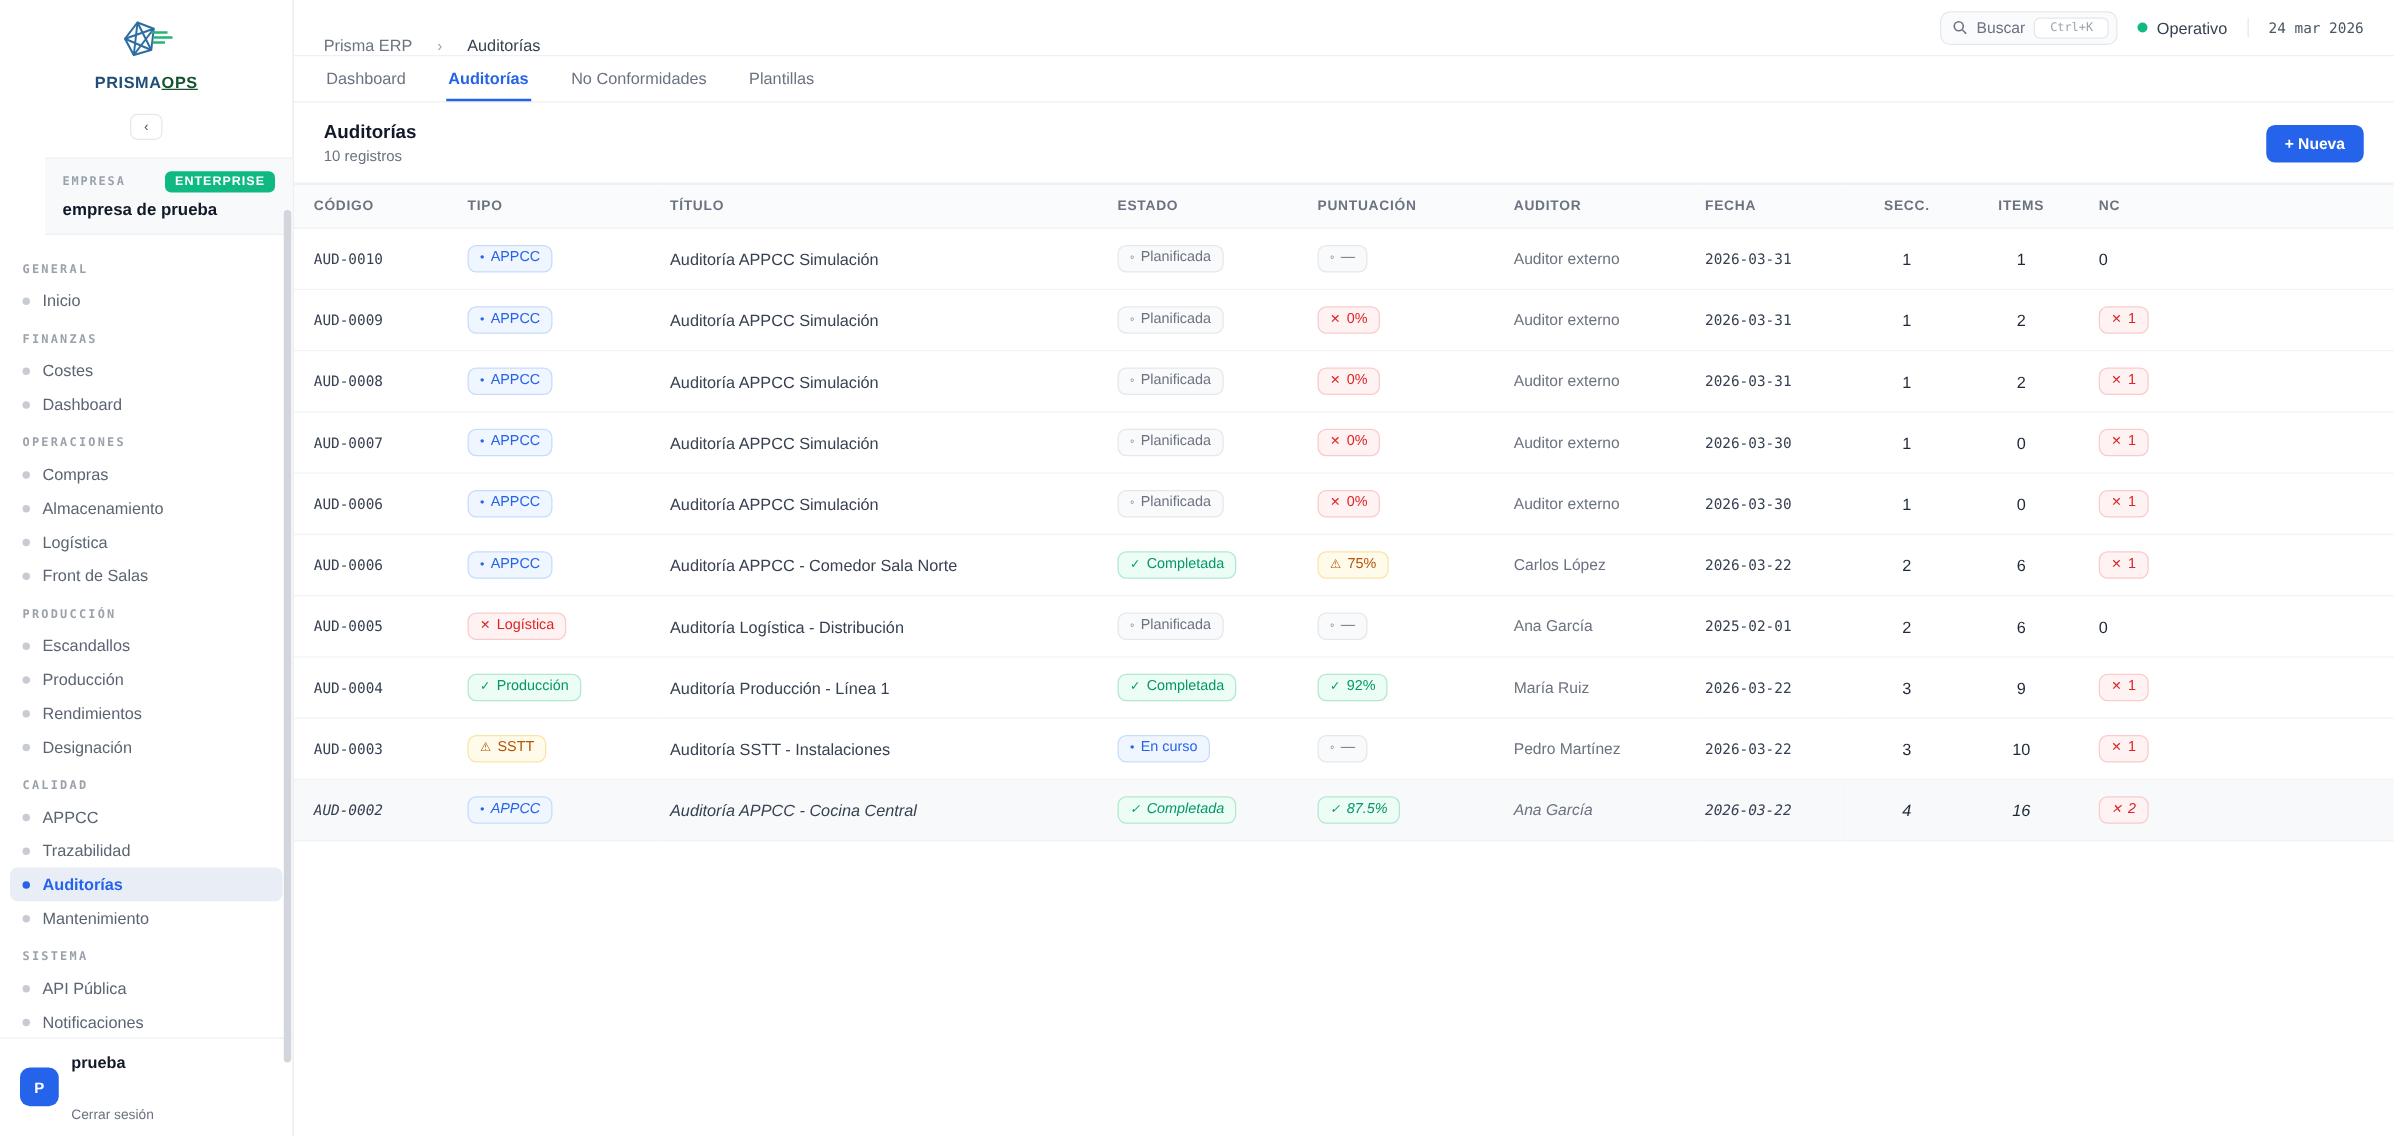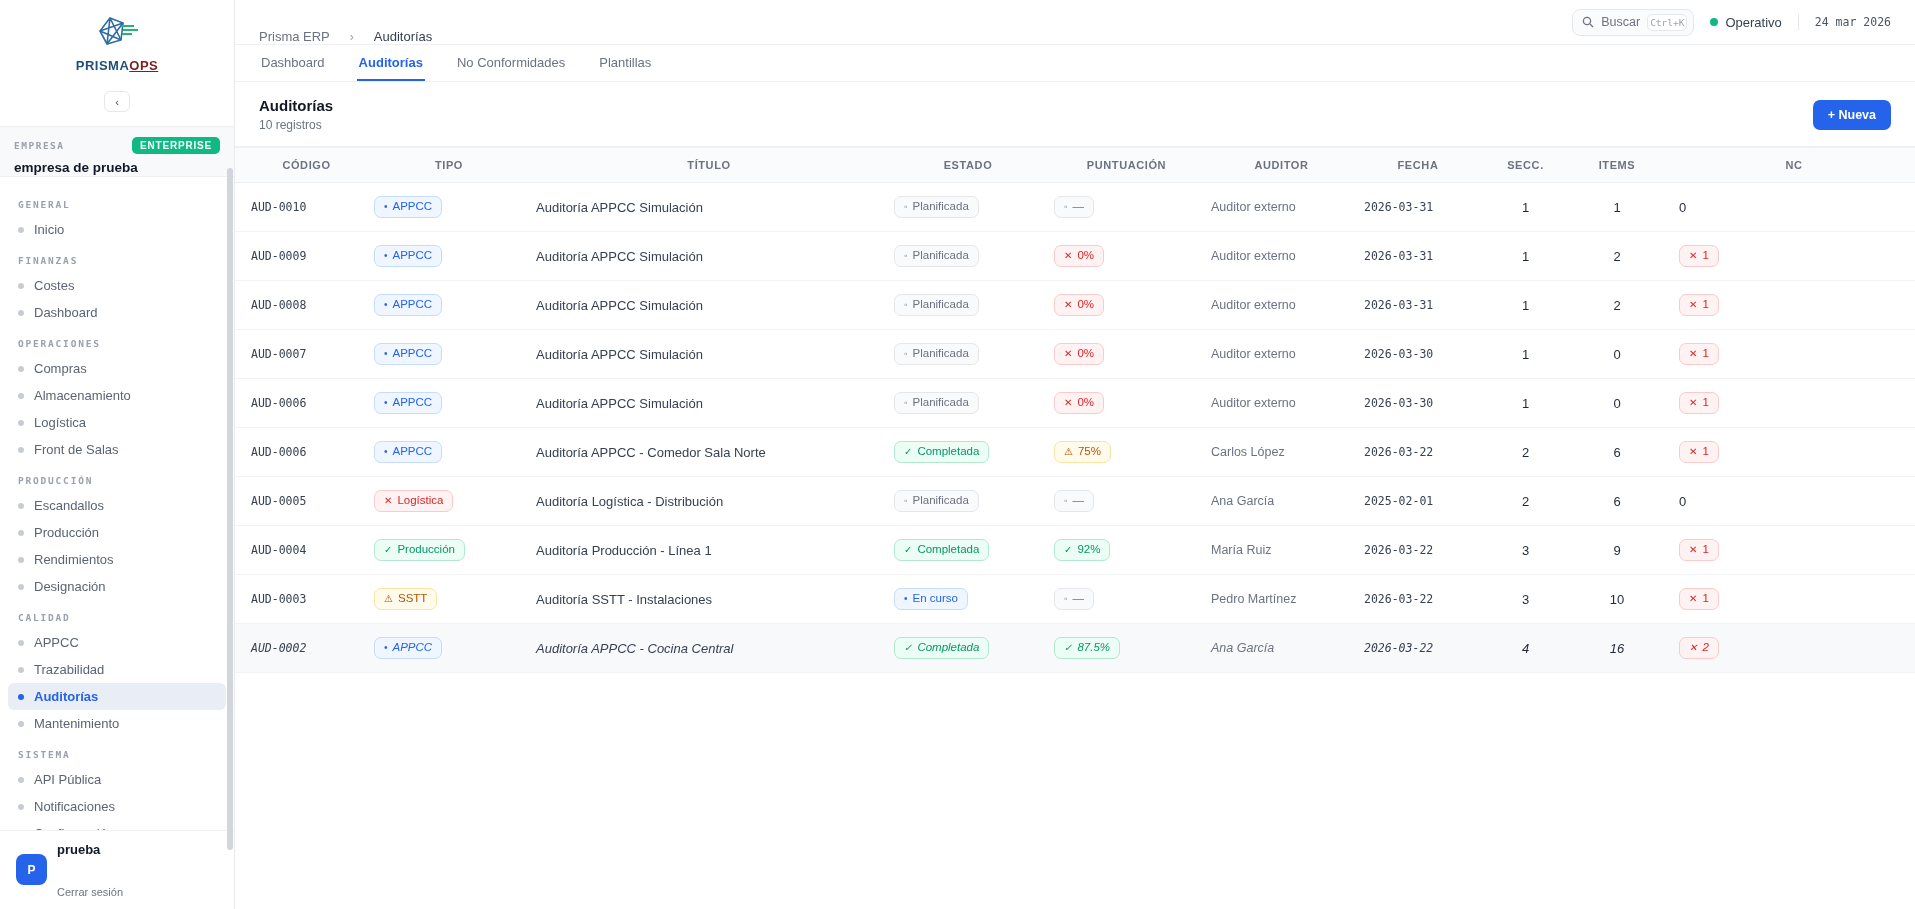--- a/index.html
+++ b/index.html
@@ -7,26 +7,26 @@
     font-family:"Liberation Sans", sans-serif; background:#fff; color:#111827; }
 
   .app { display:flex; width:100%; height:100%; }
 
   
   .sidebar { width:235px; height:100%; border-right:1px solid #e8eaee;
     display:flex; flex-direction:column; background:#fff; position:relative; flex-shrink:0; }
   .logo-wrap { padding:14px 0 6px; display:flex; flex-direction:column; align-items:center; }
   .logo-text { margin-top:4px; font-size:13px; font-weight:bold; letter-spacing:.5px; }
   .logo-text .p1 { color:#1f4e79; }
-  .logo-text .p2 { color:#7f1d1d; font-weight:600;text-decoration:underline; }
+  .logo-text .p2 { color:#14532d; font-weight:600;text-decoration:underline; }
   .collapse-btn { margin:12px auto 14px; width:26px; height:21px; border:1px solid #e5e7eb;
     border-radius:6px; background:#fff; display:flex; align-items:center; justify-content:center;
     font-size:11px; color:#4b5563; cursor:pointer; }
   .company { background:#f8f9fb; border-top:1px solid #eef0f3; border-bottom:1px solid #eef0f3;
-    padding:10px 14px 1px; }
+    padding:10px 14px 12px;margin-left:36px; }
   .company-top { display:flex; align-items:center; justify-content:space-between; }
   .company-label { font-family:"DejaVu Sans Mono", monospace; font-size:9.5px; letter-spacing:1.5px;
     color:#9aa1ab; font-weight:bold; }
   .enterprise-badge { background:#10b981; color:#fff; font-size:10px; font-weight:bold;
     letter-spacing:.8px; border-radius:5px; padding:3px 8px; }
   .company-name { margin-top:6px; font-size:13.5px; font-weight:bold; color:#111827; }
   nav { flex:1; overflow:hidden; padding:10px 8px 0 8px; }
   .nav-section-label { font-family:"DejaVu Sans Mono", monospace; font-size:9.5px; letter-spacing:1.8px;
     color:#9aa1ab; font-weight:bold; padding:12px 10px 6px; }
   .nav-item { display:flex; align-items:center; gap:10px; height:27px; padding:0 10px;
@@ -47,21 +47,21 @@
   .topbar { height:45px; border-bottom:1px solid #eef0f3; display:flex; align-items:center;
     justify-content:space-between; padding:0 24px; flex-shrink:0; }
   .breadcrumb { display:flex; align-items:flex-end; gap:20px; font-size:13px; color:#6b7280;margin-top:28px; }
   .breadcrumb .current { color:#374151; }
   .breadcrumb .sep { color:#9ca3af; font-size:12px; }
   .topbar-right { display:flex; align-items:center; gap:16px; }
   .searchbox { display:flex; align-items:center; gap:7px; border:1px solid #e5e7eb;
     background:#fafbfc; border-radius:8px; height:27px; padding:0 6px 0 9px; cursor:pointer; }
   .searchbox .label { font-size:12.5px; color:#6b7280; }
   .kbd { font-family:"DejaVu Sans Mono", monospace; font-size:9.5px; color:#9ca3af;
-    border:1px solid #e5e7eb; border-radius:5px; padding:2px 2px; background:#fff; }
+    border:1px solid #e5e7eb; border-radius:5px; padding:2px 12px; background:#fff; }
   .status { display:flex; align-items:center; gap:7px; font-size:13px; color:#374151; }
   .status .sdot { width:8px; height:8px; border-radius:50%; background:#10b981; }
   .top-divider { width:1px; height:16px; background:#e5e7eb; }
   .date { font-family:"DejaVu Sans Mono", monospace; font-size:11.5px; color:#4b5563; }
 
   .tabbar { height:37px; border-bottom:1px solid #eef0f3; display:flex; align-items:stretch;
     padding:0 24px; gap:30px; flex-shrink:0; }
   .tab { display:flex; align-items:center; font-size:13px; color:#6b7280; cursor:pointer;
     border-bottom:2px solid transparent; padding:0 2px; }
   .tab.active { color:#2563eb; font-weight:bold; border-bottom-color:#2563eb; }
@@ -79,21 +79,21 @@
     font-family:"Liberation Sans", sans-serif; }
   .filter-input::placeholder { color:#9ca3af; }
   .select { height:30px; border:1px solid #e3e6ea; background:#fff; border-radius:8px;
     display:flex; align-items:center; gap:10px; padding:0 12px; font-size:13px; font-weight:600;
     color:#1f2937; cursor:pointer; }
   .select svg { flex-shrink:0; }
 
   
   table { border-collapse:collapse; width:100%; table-layout:fixed; }
   thead th { background:#fafbfc; border-top:1px solid #eef0f3; border-bottom:1px solid #eef0f3;
-    font-size:11px; font-weight:bold; letter-spacing:.6px; color:#6b7280; text-align:center;
+    font-size:11px; font-weight:bold; letter-spacing:.6px; color:#6b7280; text-align:left;
     height:35px; padding:0 6px; text-transform:uppercase; }
   thead th:first-child { padding-left:16px; }
   tbody td { border-bottom:1px solid #f1f3f5; height:49px; padding:0 6px; font-size:13px;
     color:#374151; vertical-align:middle; }
   tbody td:first-child { padding-left:16px; }
   tbody tr { cursor:pointer; }
   tbody tr.hl { background:#f8f9fb;font-style:italic; }
   .th-c, .td-c { text-align:center !important; }
   .th-nc { padding-left:18px !important; }
   .td-nc { padding-left:18px !important; }

